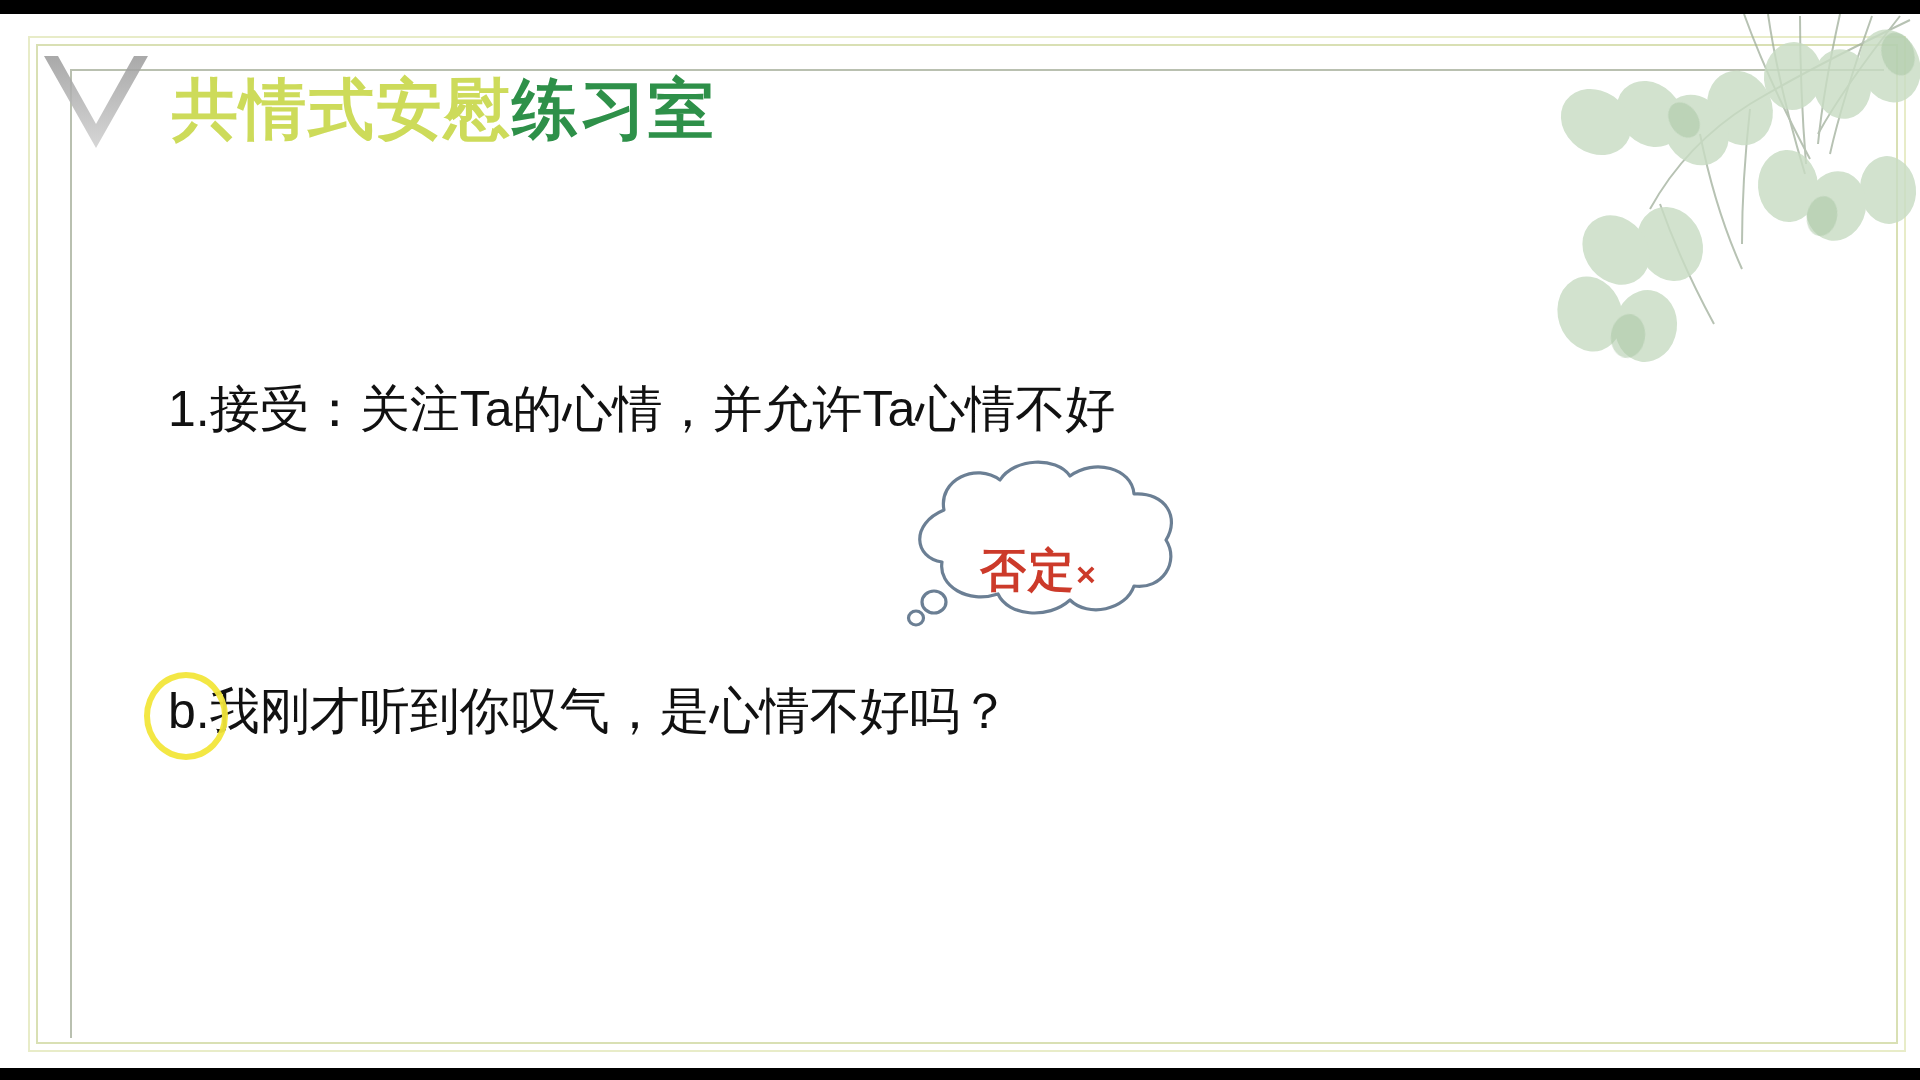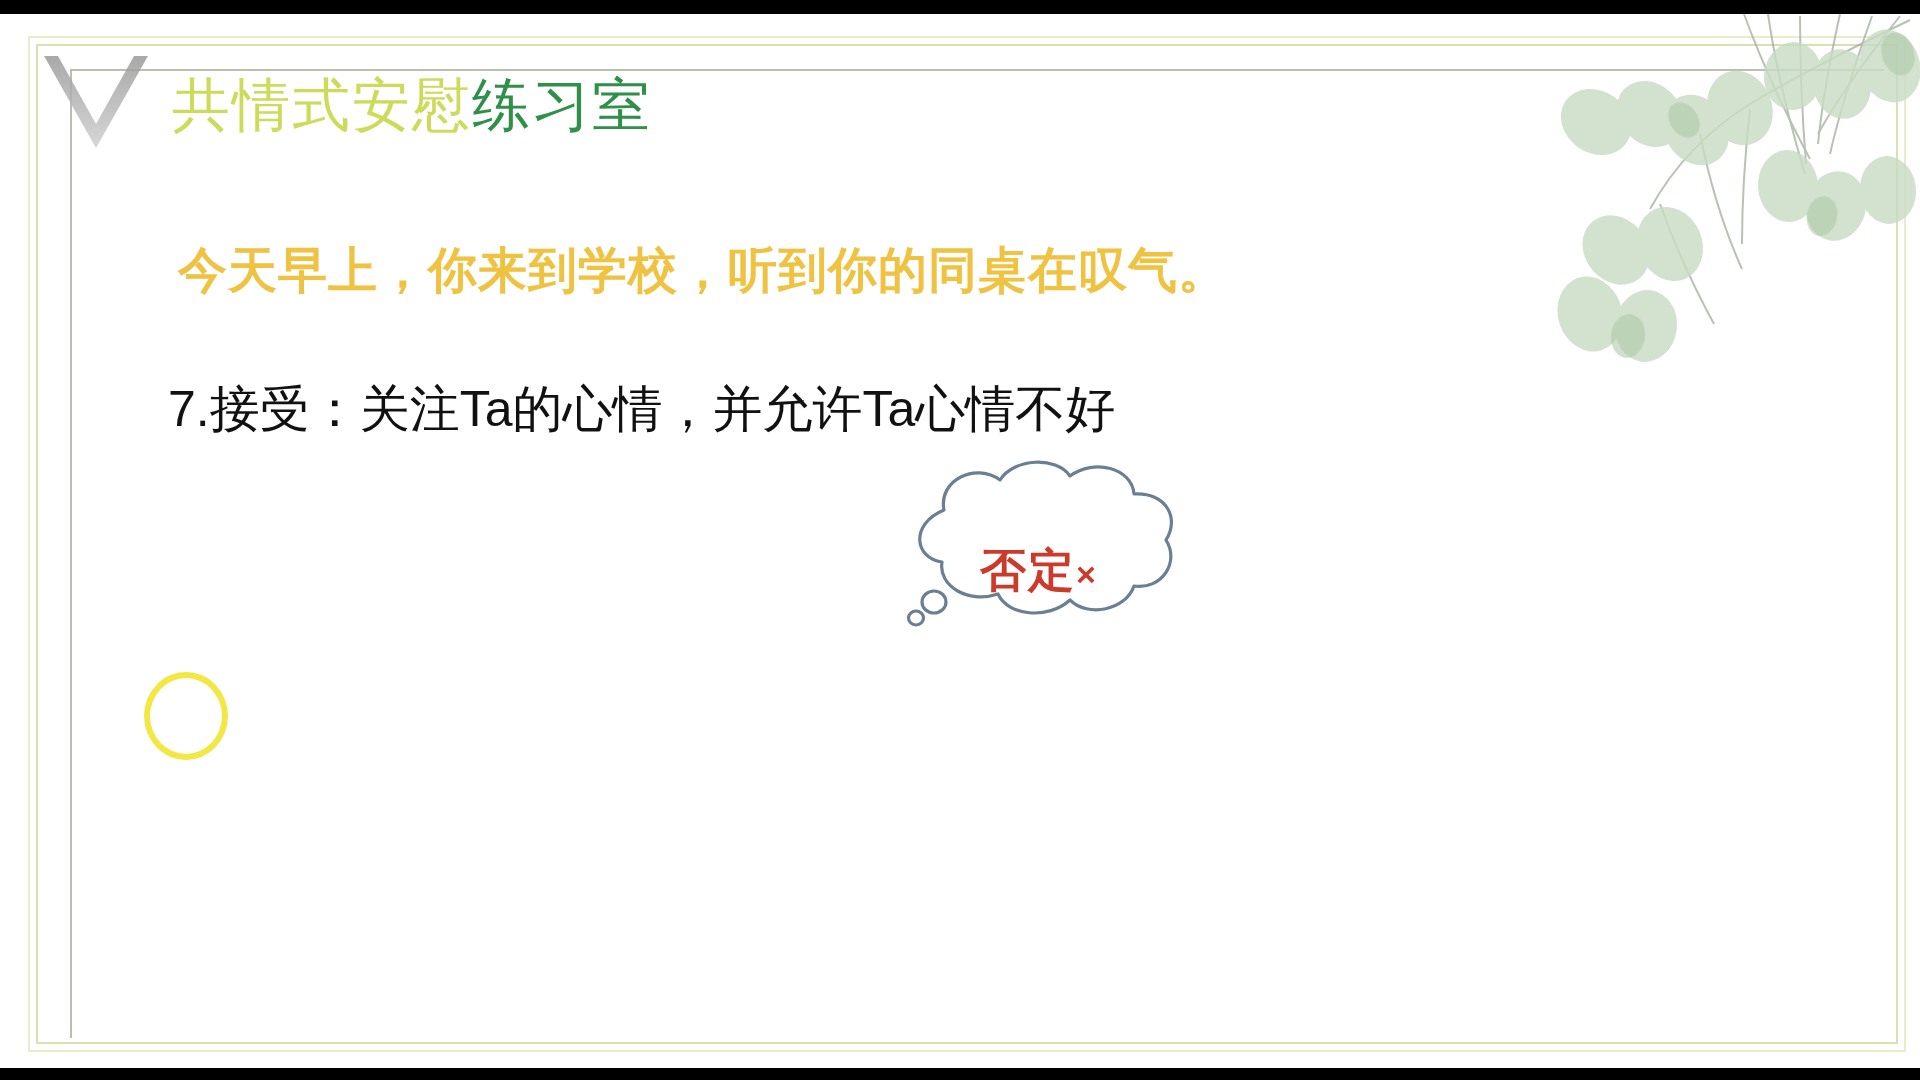--- a/index.html
+++ b/index.html
@@ -106,22 +106,22 @@
     top: 0;
     width: 1920px;
     height: 1054px;
     z-index: 20;
   }
 
   .slide-title {
     position: absolute;
     left: 172px;
     top: 58px;
-    font-size: 58px;
-    font-weight: normal;
+    font-size: 66px;
+    font-weight: bold;
     letter-spacing: 2px;
     white-space: nowrap;
     line-height: 1.15;
     text-align: right;
   }
   .title-part-a { color: #cddb5a; }
   .title-part-b { color: #2e9049; }
 
   .slide-subtitle {
     position: absolute;
@@ -248,23 +248,23 @@
         <ellipse cx="184" cy="106" rx="14" ry="19" transform="rotate(-34 184 106)"></ellipse>
       </g>
     </svg>
 
     <div class="content">
 
       <div class="slide-title">
         <span class="title-part-a">共情式安慰</span><span class="title-part-b">练习室</span>
       </div>
 
-      <div class="slide-subtitle">今天早上，你来到学校，听到你的同桌在叹气。</div>
-
-      <div class="body-line line-rule">7.接受：关注Ta的心情，并允许Ta心情不好</div>
+
+      <div class="body-line line-rule">1.接受：关注Ta的心情，并允许Ta心情不好</div>
+      <div class="body-line line-opt-b">b.我刚才听到你叹气，是心情不好吗？</div>
 
       <div class="highlight-circle"></div>
 
       <svg class="thought-bubble" viewBox="0 0 320 180">
         <g fill="#ffffff" stroke="#6b7f94" stroke-width="3.2" stroke-linejoin="round" stroke-linecap="round">
           <path d="M 64 58
                    C 58 28, 96 10, 120 28
                    C 134 6, 176 4, 190 24
                    C 214 6, 252 16, 254 42
                    C 286 40, 300 66, 286 88

